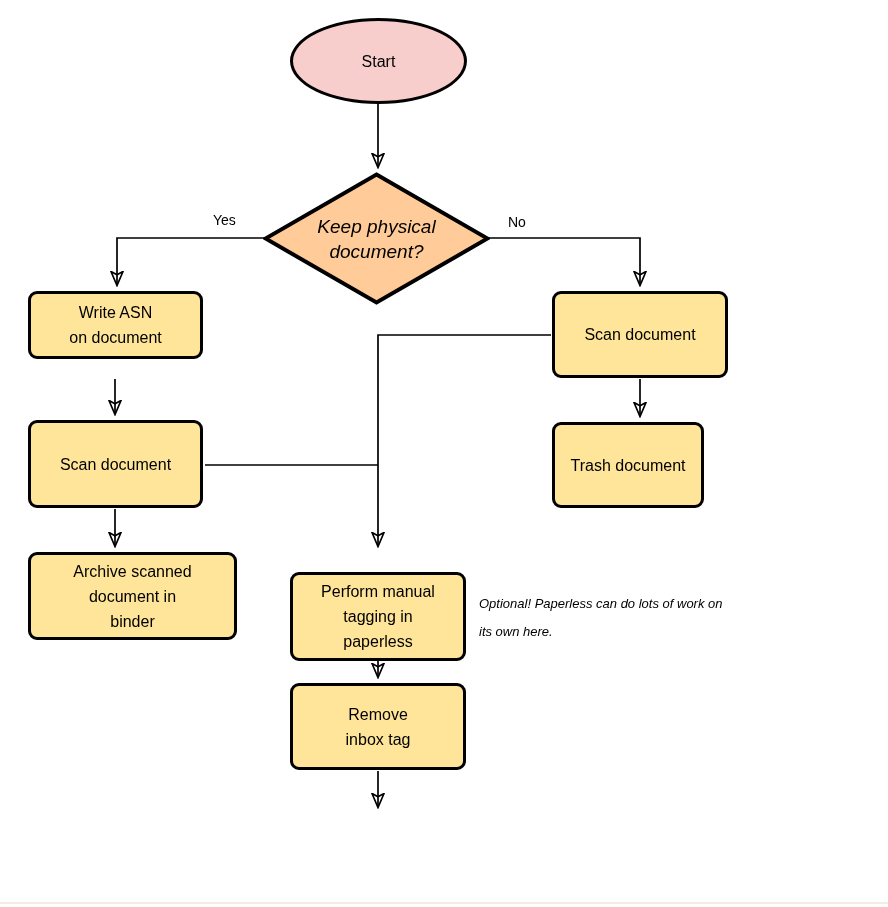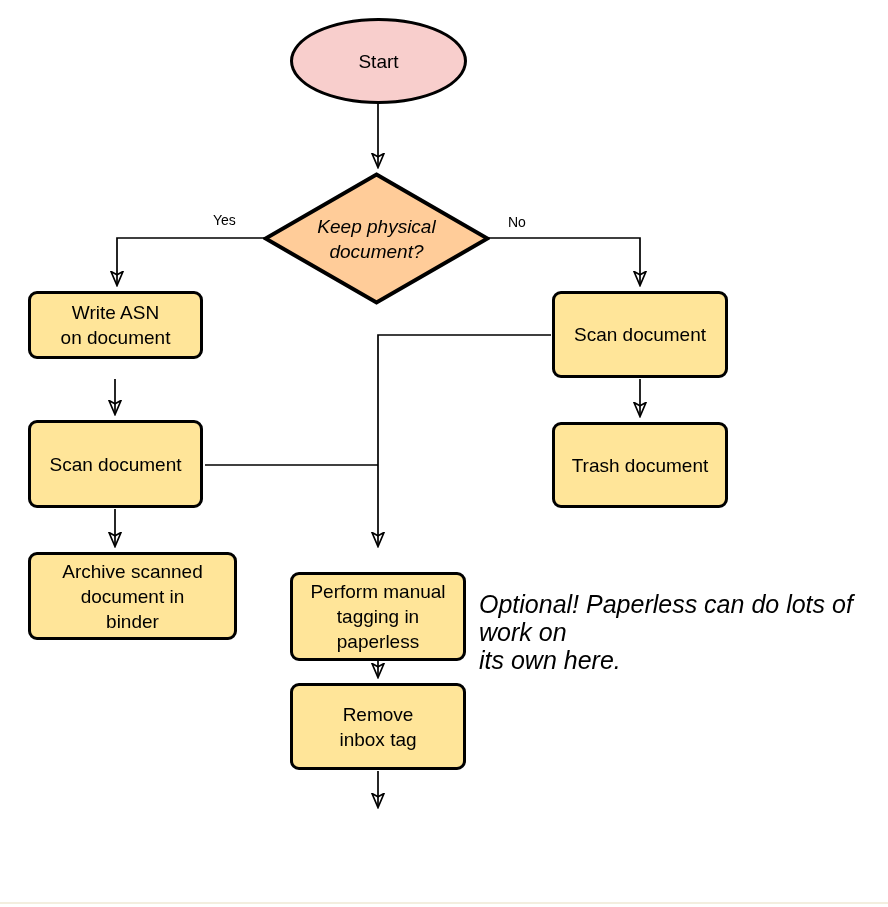--- a/index.html
+++ b/index.html
@@ -22,21 +22,21 @@
     stroke: #000000;
     stroke-width: 1.7;
     fill: none;
   }
   .node {
     position: absolute;
     display: flex;
     align-items: center;
     justify-content: center;
     text-align: center;
-    font-size: 19px;
+    font-size: 16px;
     line-height: 25px;
     white-space: pre-line;
   }
   .terminal {
     background: #f8cecc;
     border: 3px solid #000000;
     border-radius: 50%;
   }
   .process {
     background: #ffe599;
@@ -62,42 +62,42 @@
     font-size: 14px;
     line-height: 20px;
     background: #ffffff;
     padding: 0 2px;
   }
   .annotation {
     position: absolute;
     left: 479px;
     top: 590px;
     width: 405px;
-    font-size: 25px;
+    font-size: 13px;
     line-height: 28px;
     font-style: italic;
     white-space: pre-line;
   }
   .bottom-rule {
     position: absolute;
     left: 0;
     top: 902px;
     width: 888px;
     height: 2px;
     background: #f3eedf;
   }
   
   #n-start      { left: 290px; top: 18px;  width: 177px; height: 86px; }
   #n-end        { left: 290px; top: 813px; width: 177px; height: 87px; }
   #n-decision   { left: 263px; top: 172px; width: 227px; height: 133px; }
   #n-write-asn  { left: 28px;  top: 291px; width: 175px; height: 68px; }
   #n-scan-left  { left: 28px;  top: 420px; width: 175px; height: 88px; }
   #n-archive    { left: 28px;  top: 552px; width: 209px; height: 88px; }
   #n-scan-right { left: 552px; top: 291px; width: 176px; height: 87px; }
-  #n-trash      { left: 552px; top: 422px; width: 176px; height: 86px; }
+  #n-trash      { left: 552px; top: 422px; width: 152px; height: 86px; }
   #n-tagging    { left: 290px; top: 572px; width: 176px; height: 89px; }
   #n-remove     { left: 290px; top: 683px; width: 176px; height: 87px; }
   #lbl-yes      { left: 211px; top: 210px; }
   #lbl-no       { left: 506px; top: 212px; }
 </style>
 </head>
 <body>
 
 <div class="canvas">
 

